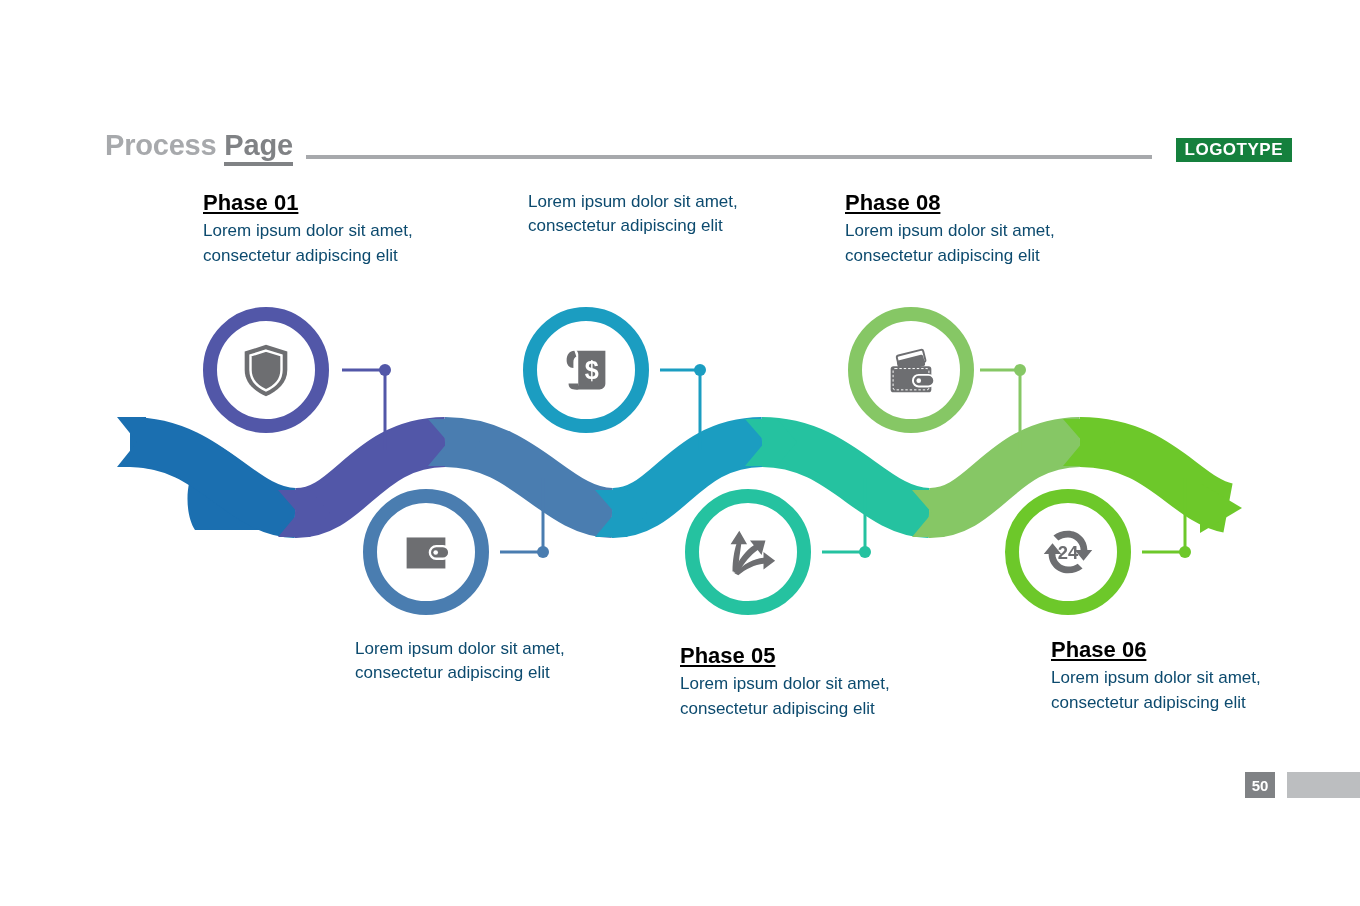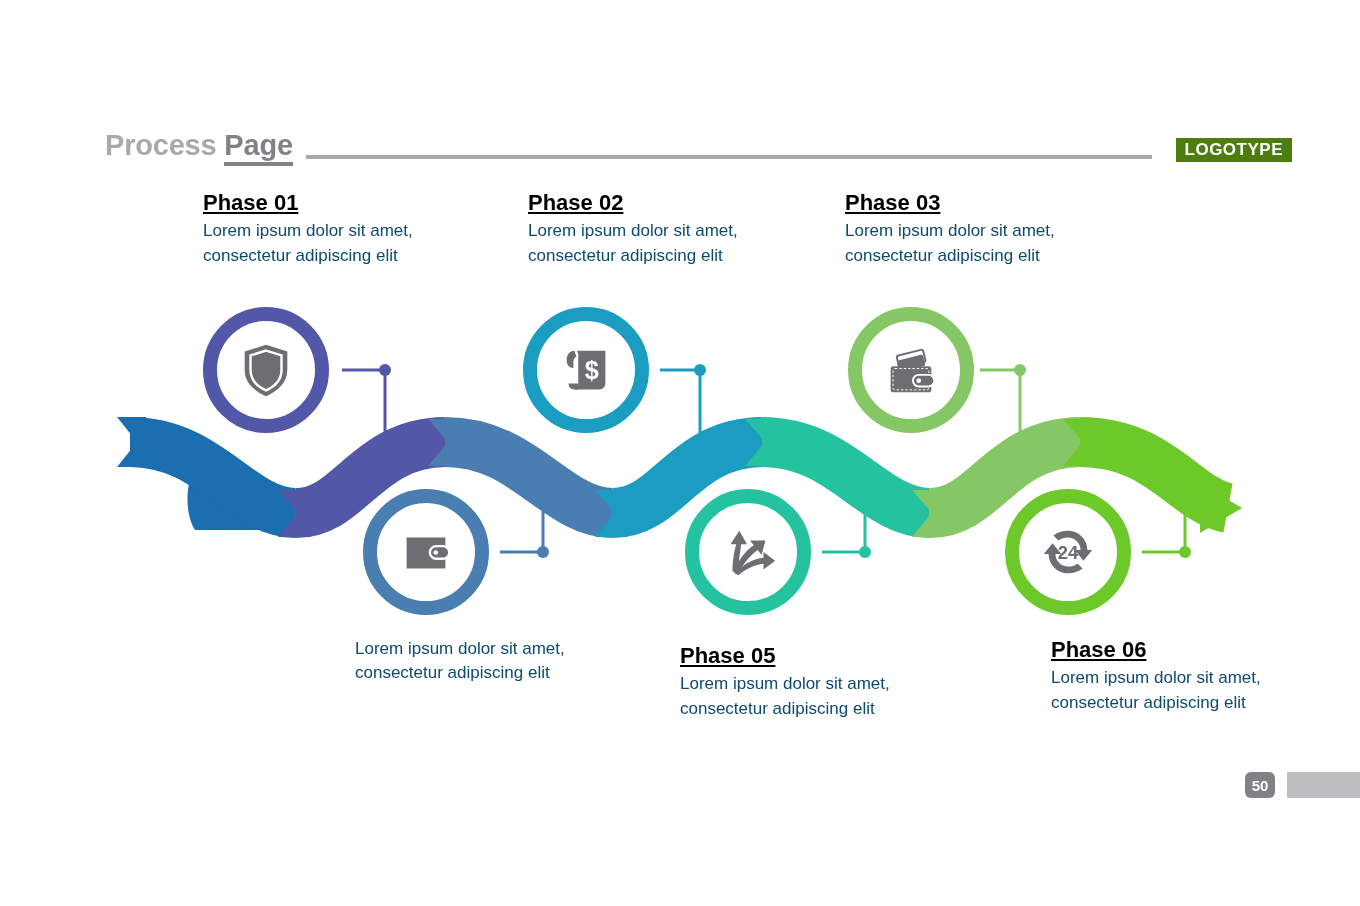--- a/index.html
+++ b/index.html
@@ -44,21 +44,21 @@
     left: 306px;
     top: 155px;
     width: 846px;
     height: 4px;
     background: #a7a9ac;
   }
   #logotype {
     position: absolute;
     right: 104px;
     top: 138px;
-    background: #4d7c0f;
+    background: #15803d;
     color: #ffffff;
     font-size: 17px;
     font-weight: bold;
     letter-spacing: 0.5px;
     padding: 3px 9px 4px 9px;
     line-height: 1;
   }
 
   
   #footer-page-num {
@@ -67,21 +67,20 @@
     top: 772px;
     width: 30px;
     height: 26px;
     background: #808285;
     color: #ffffff;
     font-size: 15px;
     font-weight: bold;
     display: flex;
     align-items: center;
     justify-content: center;
-    border-radius: 6px;
   }
   #footer-bar {
     position: absolute;
     left: 1287px;
     top: 772px;
     width: 73px;
     height: 26px;
     background: #bcbec0;
   }
 
@@ -288,26 +287,25 @@
       <text x="32" y="39" font-family="'Liberation Sans', sans-serif" font-size="19" font-weight="bold" fill="#6d6e71" text-anchor="middle">24</text>
     </svg>
   </div>
 
   <div class="phase-block" style="left:203px; top:190px;">
     <div class="phase-title">Phase 01</div>
     <div class="phase-desc">Lorem ipsum dolor sit amet, consectetur adipiscing elit</div>
   </div>
 
   <div class="phase-block" style="left:528px; top:190px;">
-    <div class="phase-title">Phase 02</div>
     <div class="phase-desc">Lorem ipsum dolor sit amet, consectetur adipiscing elit</div>
   </div>
 
   <div class="phase-block" style="left:845px; top:190px;">
-    <div class="phase-title">Phase 03</div>
+    <div class="phase-title">Phase 08</div>
     <div class="phase-desc">Lorem ipsum dolor sit amet, consectetur adipiscing elit</div>
   </div>
 
   <div class="phase-block" style="left:355px; top:637px;">
     <div class="phase-desc">Lorem ipsum dolor sit amet, consectetur adipiscing elit</div>
   </div>
 
   <div class="phase-block" style="left:680px; top:643px;">
     <div class="phase-title">Phase 05</div>
     <div class="phase-desc">Lorem ipsum dolor sit amet, consectetur adipiscing elit</div>

